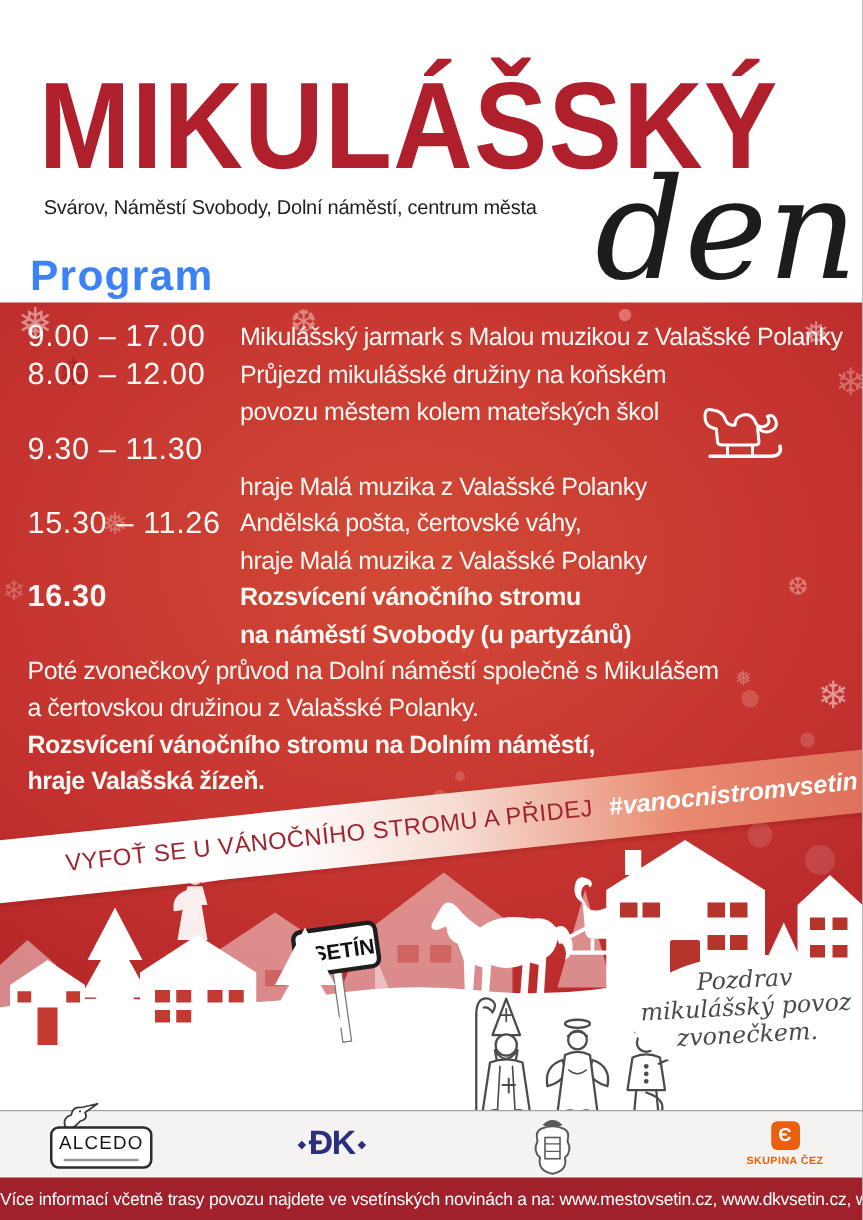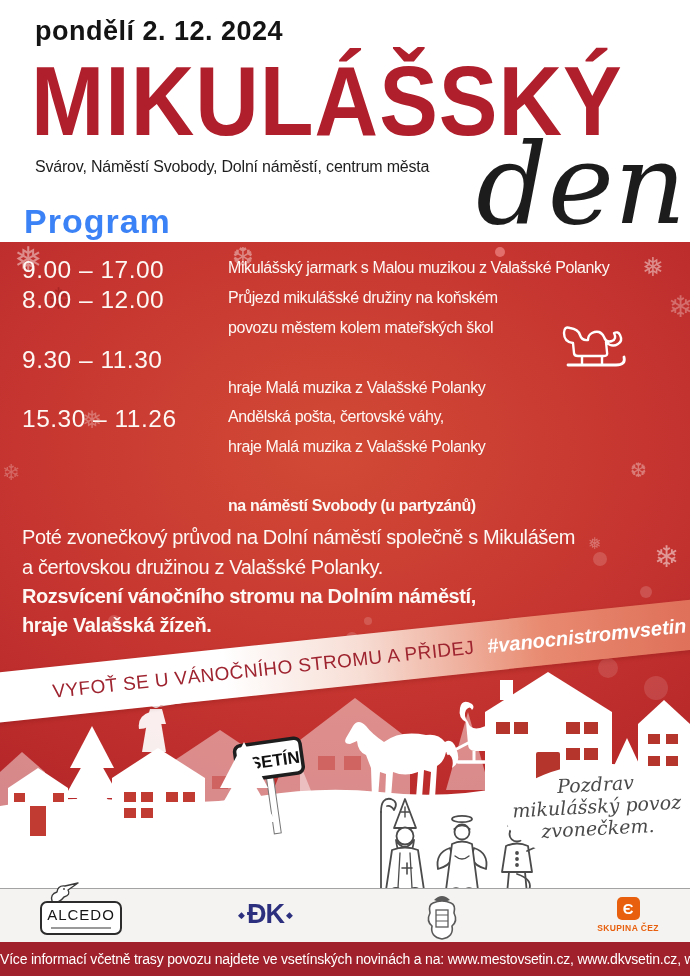--- a/index.html
+++ b/index.html
@@ -15,21 +15,21 @@
   .prog-head{position:absolute;left:24px;top:202px;font-size:34px;font-weight:700;color:#3b82f6;letter-spacing:1px;}
   
   .red{position:absolute;left:0;top:242px;width:690px;height:648px;
        background:radial-gradient(120% 95% at 48% 32%, #d24a36 0%, #c63530 38%, #b52629 68%, #a41e24 100%);}
   .fk{position:absolute;line-height:1;pointer-events:none;}
   .g1::before{content:"❅";} .g2::before{content:"❄";} .g3::before{content:"❆";}
   .bk{position:absolute;border-radius:50%;background:rgba(255,255,255,.16);pointer-events:none;}
   
   .line{position:absolute;left:0;width:688px;height:30px;color:#fdf8f4;}
   .t{position:absolute;left:22px;top:0;font-size:24.5px;letter-spacing:.5px;}
-  .d{position:absolute;left:192px;top:3px;font-size:16px;letter-spacing:-.4px;margin-left:36px;}
+  .d{position:absolute;left:192px;top:3px;font-size:20px;letter-spacing:-.4px;}
   .p{position:absolute;left:22px;top:3px;font-size:20px;letter-spacing:-.4px;}
   .bold .t,.bold .d,.bold .p{font-weight:700;}
   .sleigh-ic{position:absolute;left:560px;top:78px;}
   
   .village{position:absolute;left:0;top:590px;z-index:4;}
   
   .ribbon{position:absolute;left:-35px;top:636px;width:762px;height:50px;z-index:7;
           transform:rotate(-6deg);display:flex;align-items:center;
           background:linear-gradient(90deg,#ffffff 0%,#ffffff 34%,#f7ddd4 52%,#e88a70 76%,#dd6a54 100%);
           box-shadow:0 2px 4px rgba(80,0,0,.18);}
@@ -59,21 +59,20 @@
           font-weight:700;font-size:15px;line-height:23px;}
   .cez-t{display:block;font-size:8.5px;font-weight:700;color:#e8600d;letter-spacing:.4px;margin-top:3px;}
   .infobar{position:absolute;left:0;top:942px;width:690px;height:34px;background:#a0212b;z-index:8;}
   .infobar span{display:block;text-align:center;color:#fff;font-size:14px;line-height:34px;letter-spacing:-.2px;white-space:nowrap;}
 </style>
 </head>
 <body>
 
 <div class="poster">
 
-  <div class="date">pondělí 2. 12. 2024</div>
   <div class="title">MIKULÁŠSKÝ</div>
   <div class="locations">Svárov, Náměstí Svobody, Dolní náměstí, centrum města</div>
   <div class="den">den</div>
   <div class="prog-head">Program</div>
 
   <div class="red">
 
     <span class="fk g1" style="left:14px;top:0;font-size:34px;color:rgba(255,255,255,.45)"></span>
     <span class="fk g3" style="left:232px;top:2px;font-size:26px;color:rgba(255,255,255,.4)"></span>
     <span class="fk g2" style="left:46px;top:42px;font-size:30px;color:rgba(110,10,16,.3)"></span>
@@ -123,20 +122,24 @@
     </div>
     <div class="line" style="top:134px">
       <span class="d">hraje Malá muzika z Valašské Polanky</span>
     </div>
     <div class="line" style="top:163px">
       <span class="t">15.30 – 11.26</span>
       <span class="d">Andělská pošta, čertovské váhy,</span>
     </div>
     <div class="line" style="top:193px">
       <span class="d">hraje Malá muzika z Valašské Polanky</span>
+    </div>
+    <div class="line bold" style="top:222px">
+      <span class="t">16.30</span>
+      <span class="d">Rozsvícení vánočního stromu</span>
     </div>
     <div class="line bold" style="top:252px">
       <span class="d">na náměstí Svobody (u partyzánů)</span>
     </div>
 
     <div class="line" style="top:281px">
       <span class="p">Poté zvonečkový průvod na Dolní náměstí společně s Mikulášem</span>
     </div>
     <div class="line" style="top:311px">
       <span class="p">a čertovskou družinou z Valašské Polanky.</span>

